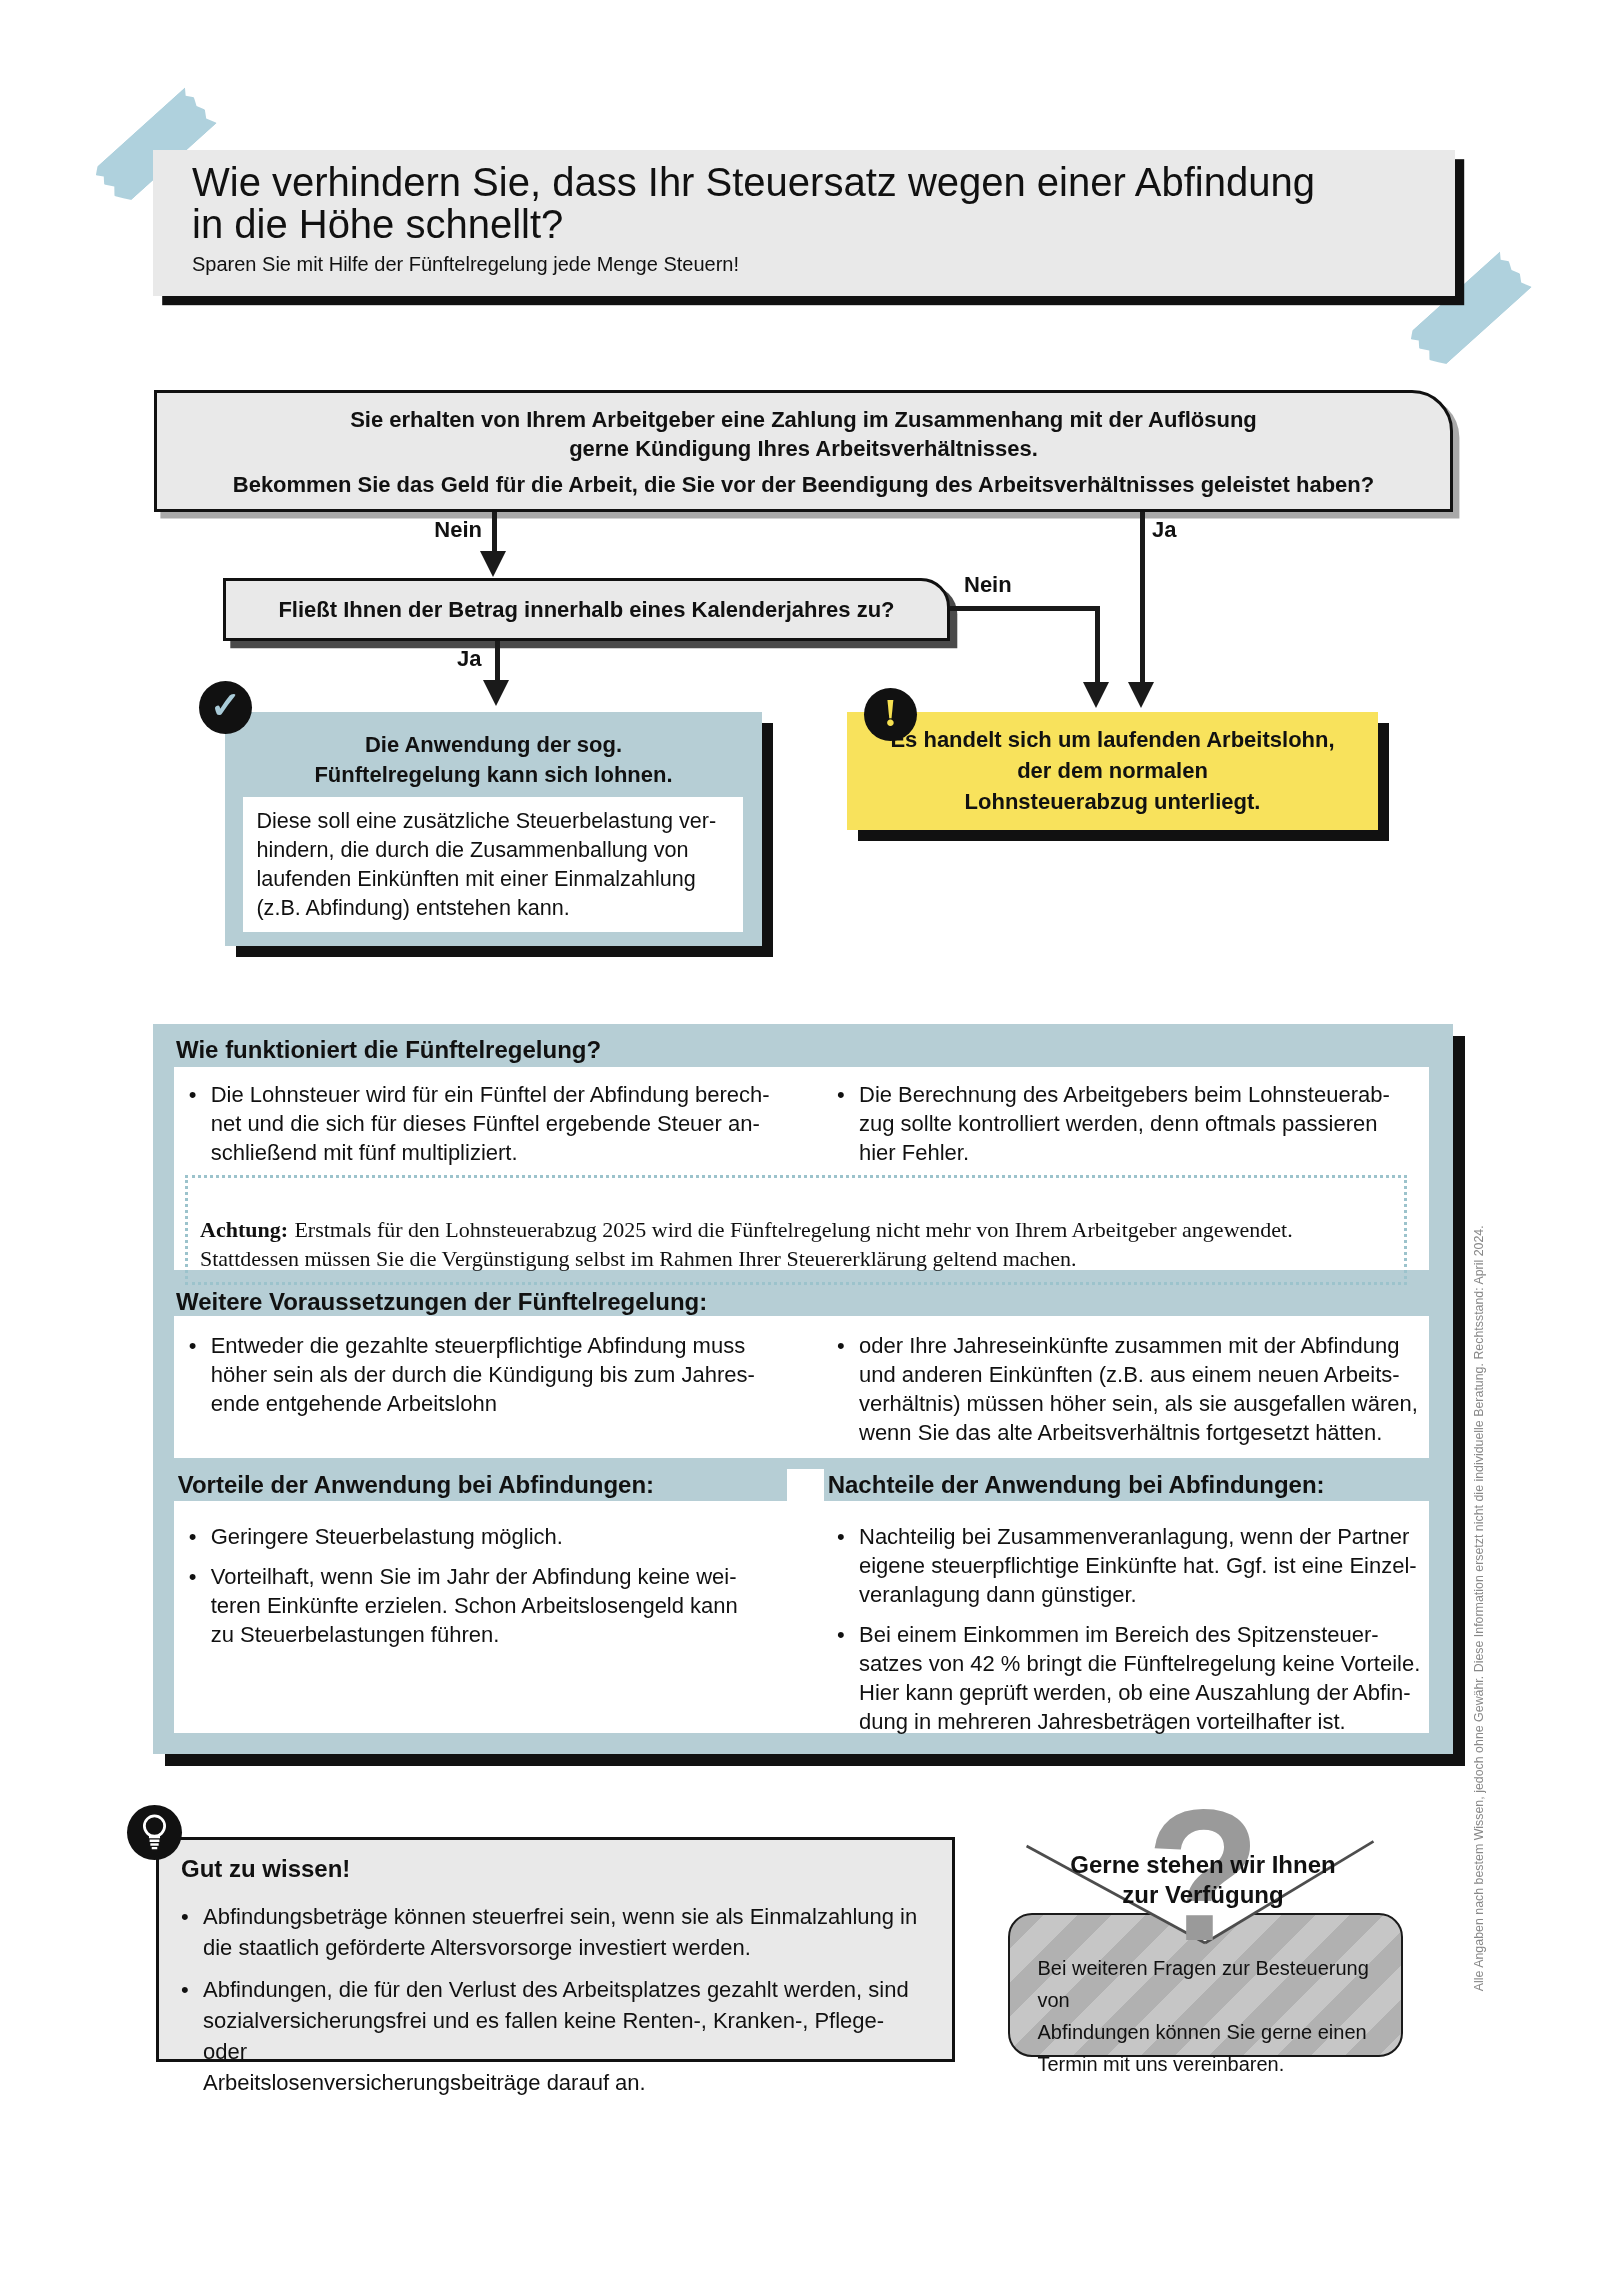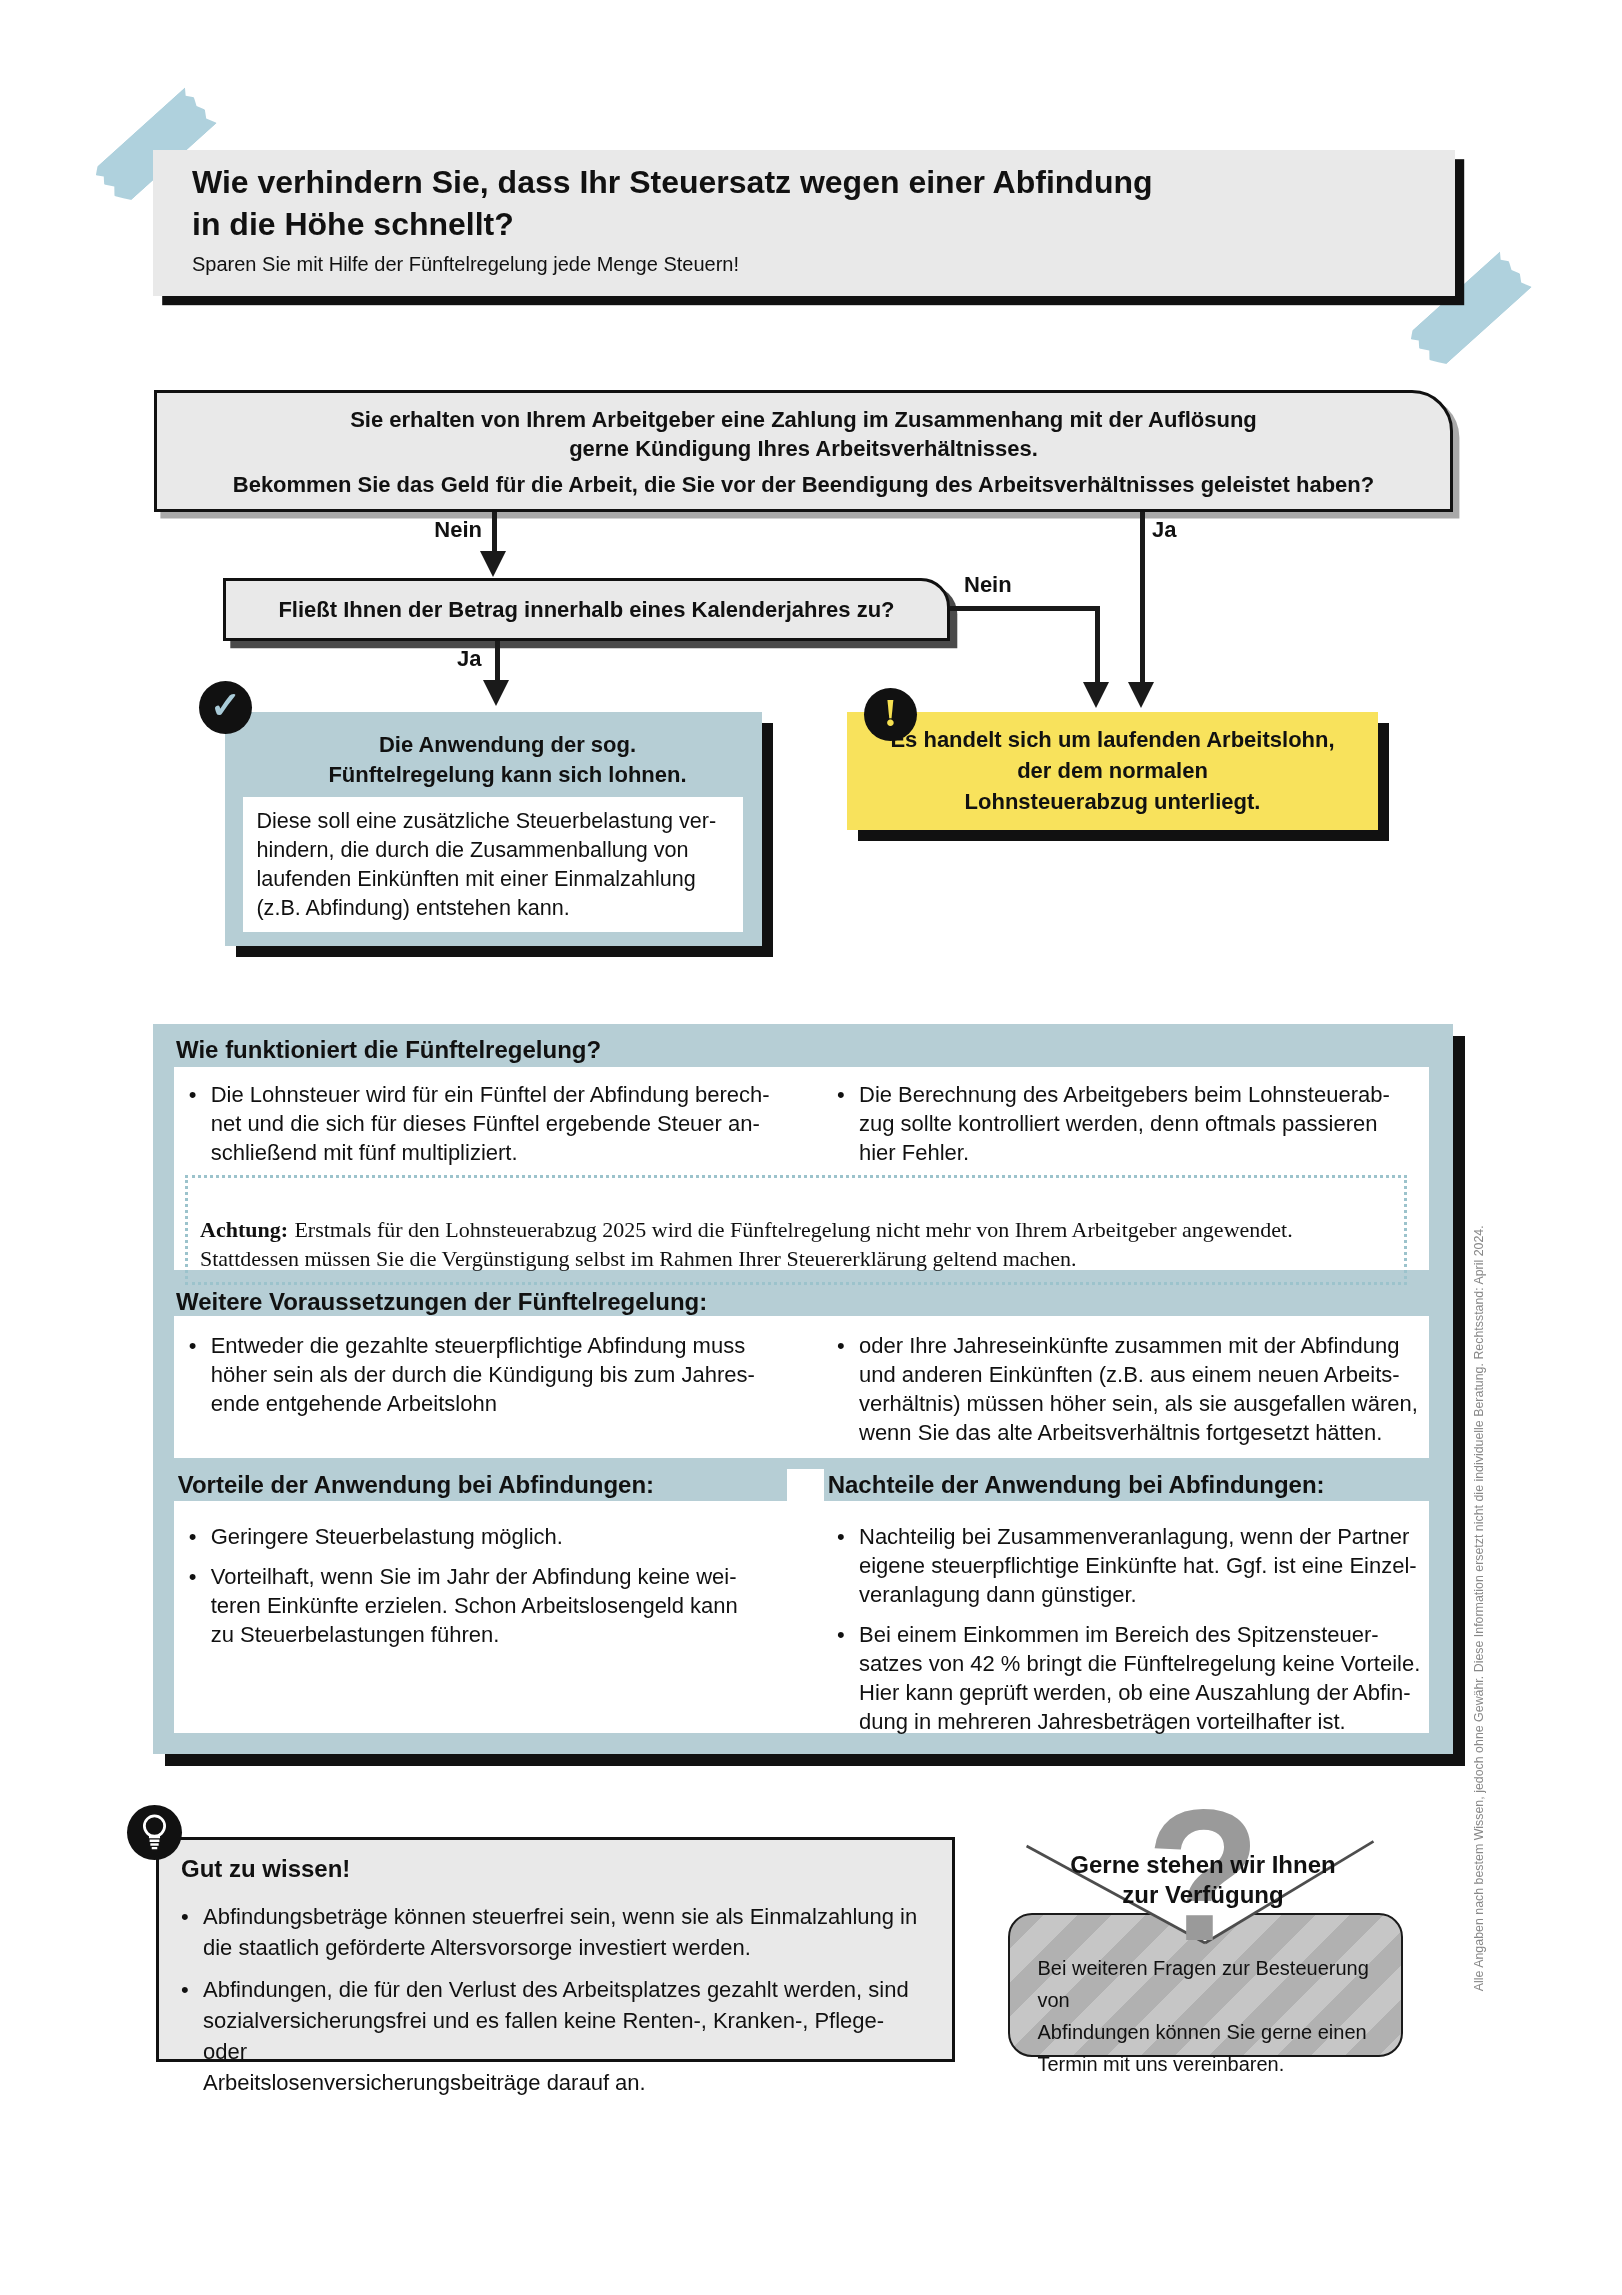--- a/index.html
+++ b/index.html
@@ -10,21 +10,21 @@
 
   
   .tape{width:125px;height:48px;background:rgba(168,205,218,0.92);
         clip-path:polygon(0% 12%,6% 0%,100% 0%,96% 14%,100% 28%,97% 45%,100% 62%,96% 78%,100% 100%,8% 100%,4% 86%,0% 70%,5% 55%,0% 38%,4% 25%);}
   #tape1{left:92px;top:123px;transform:rotate(-42deg);}
   #tape2{left:1407px;top:287px;transform:rotate(-42deg);}
 
   
   #title-box{left:153px;top:150px;width:1302px;height:146px;background:#e9e9e9;
              box-shadow:9.2px 9.2px 0 #111;}
-  #title-box .t1{position:absolute;left:39px;top:11px;font-size:32px;font-weight:bold;line-height:42px;}
+  #title-box .t1{position:absolute;left:39px;top:11px;font-size:40px;font-weight:normal;line-height:42px;}
   #title-box .t2{position:absolute;left:39px;top:103px;font-size:20px;}
 
   
   .flowbox{background:#e9e9e9;border:3.7px solid #111;box-sizing:border-box;}
   #box-a{left:154px;top:390px;width:1299px;height:122px;border-top-right-radius:41px;
          box-shadow:6.4px 6.4px 0 #a9a9a9;}
   #box-a .intro{position:absolute;left:0;top:13px;width:100%;font-size:22px;font-weight:bold;line-height:28.5px;text-align:center;}
   #box-a .quest{position:absolute;left:0;top:79px;width:100%;font-size:22px;font-weight:bold;text-align:center;}
   #box-b{left:223px;top:578px;width:727px;height:63px;border-top-right-radius:29px;
          box-shadow:7.3px 7.3px 0 #4a4a4a;padding-left:28px;}
@@ -32,21 +32,21 @@
 
   
   .vline{position:absolute;width:4.6px;background:#1a1a1a;}
   .hline{position:absolute;height:4.6px;background:#1a1a1a;}
   .ahead{position:absolute;width:0;height:0;border-left:13.8px solid transparent;
          border-right:13.8px solid transparent;border-top:26px solid #1a1a1a;}
   .flabel{position:absolute;font-size:22px;font-weight:bold;}
 
   
   #box-c{left:225px;top:712px;width:537px;height:234px;background:#b6ced5;box-shadow:11px 11px 0 #111;}
-  #box-c .ct{position:absolute;left:0;top:18.4px;width:100%;font-size:22px;font-weight:bold;line-height:30px;text-align:center;margin-left:14px;}
+  #box-c .ct{position:absolute;left:0;top:18.4px;width:100%;font-size:22px;font-weight:bold;line-height:30px;text-align:center;}
   #box-c .cw{position:absolute;left:18.4px;top:85px;width:500px;height:135px;background:#fff;box-sizing:border-box;padding:9.2px 13px;}
   #box-c .cw .body{font-size:21.6px;line-height:29px;}
   #box-d{left:847px;top:712px;width:531px;height:118px;background:#f8e25c;box-shadow:11px 11px 0 #111;}
   #box-d .dt{position:absolute;left:0;top:12px;width:100%;font-size:22px;font-weight:bold;line-height:31px;text-align:center;}
 
   .badge{position:absolute;width:53px;height:53px;border-radius:50%;background:#111;z-index:5;
          display:flex;align-items:center;justify-content:center;}
   #check-badge{left:199px;top:681px;}
   #check-badge span{color:#a9cbd8;font-size:37px;font-weight:bold;margin-top:-3.7px;}
   #warn-badge{left:864px;top:688px;}

